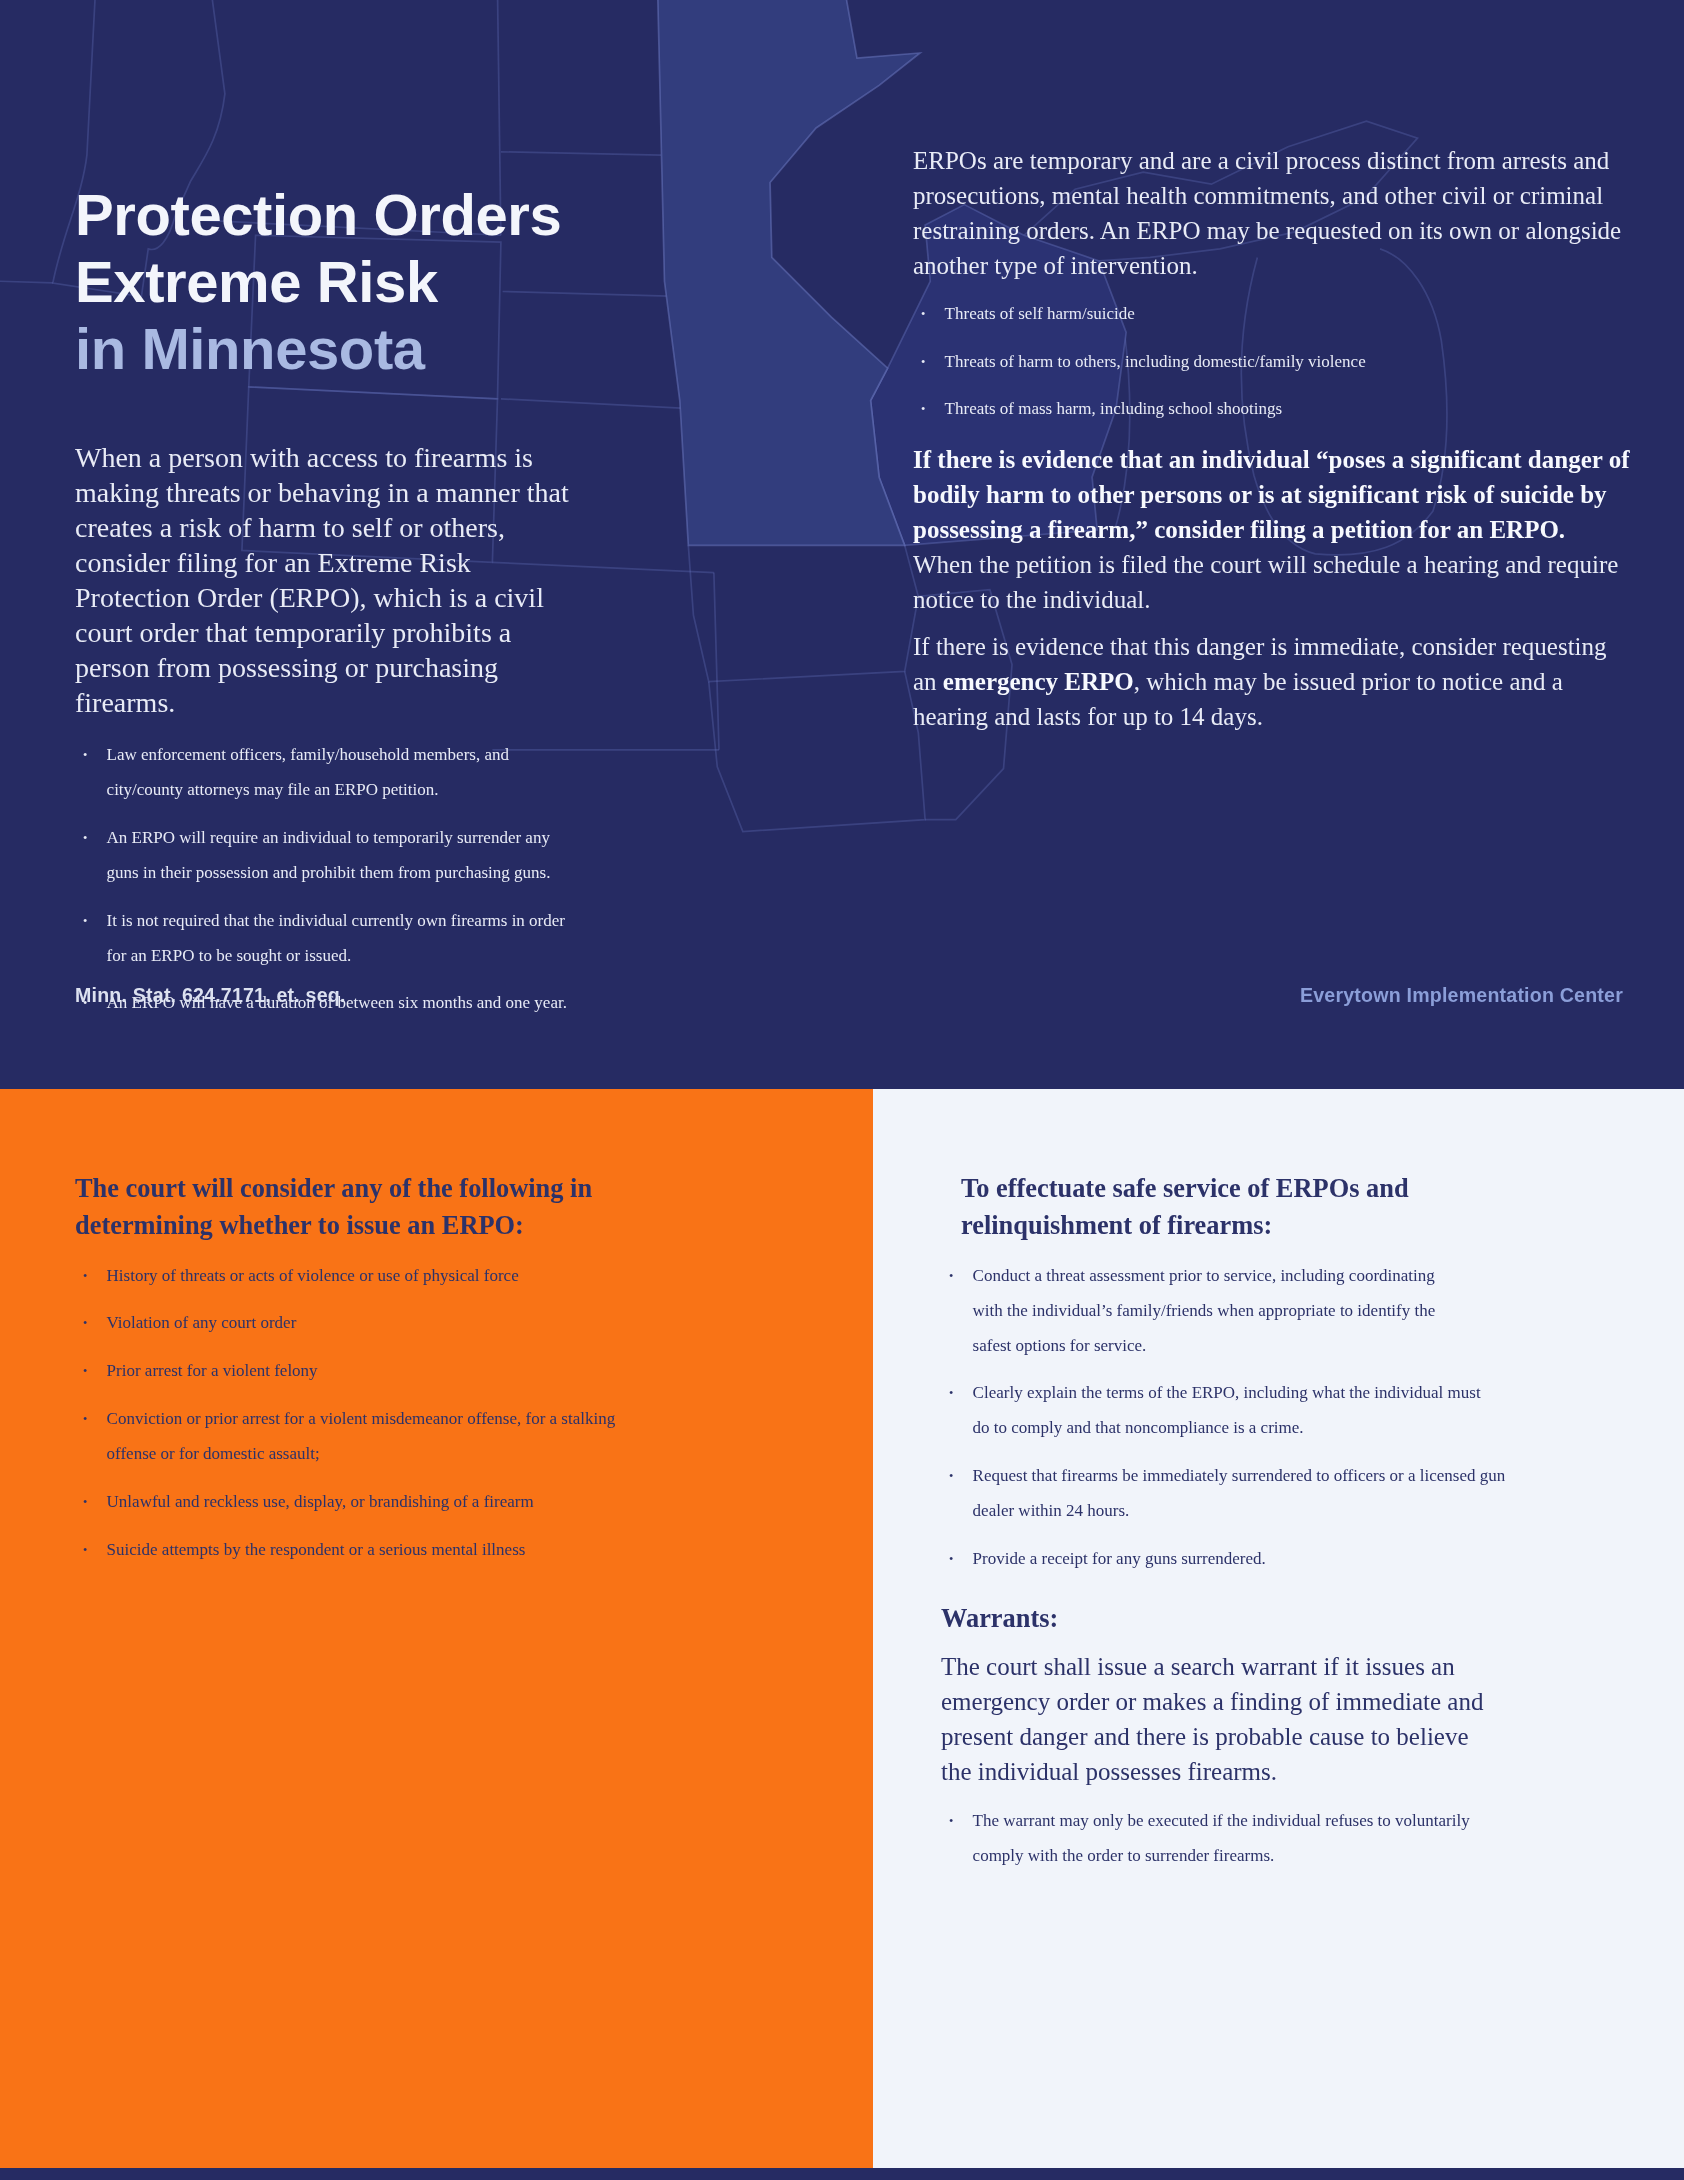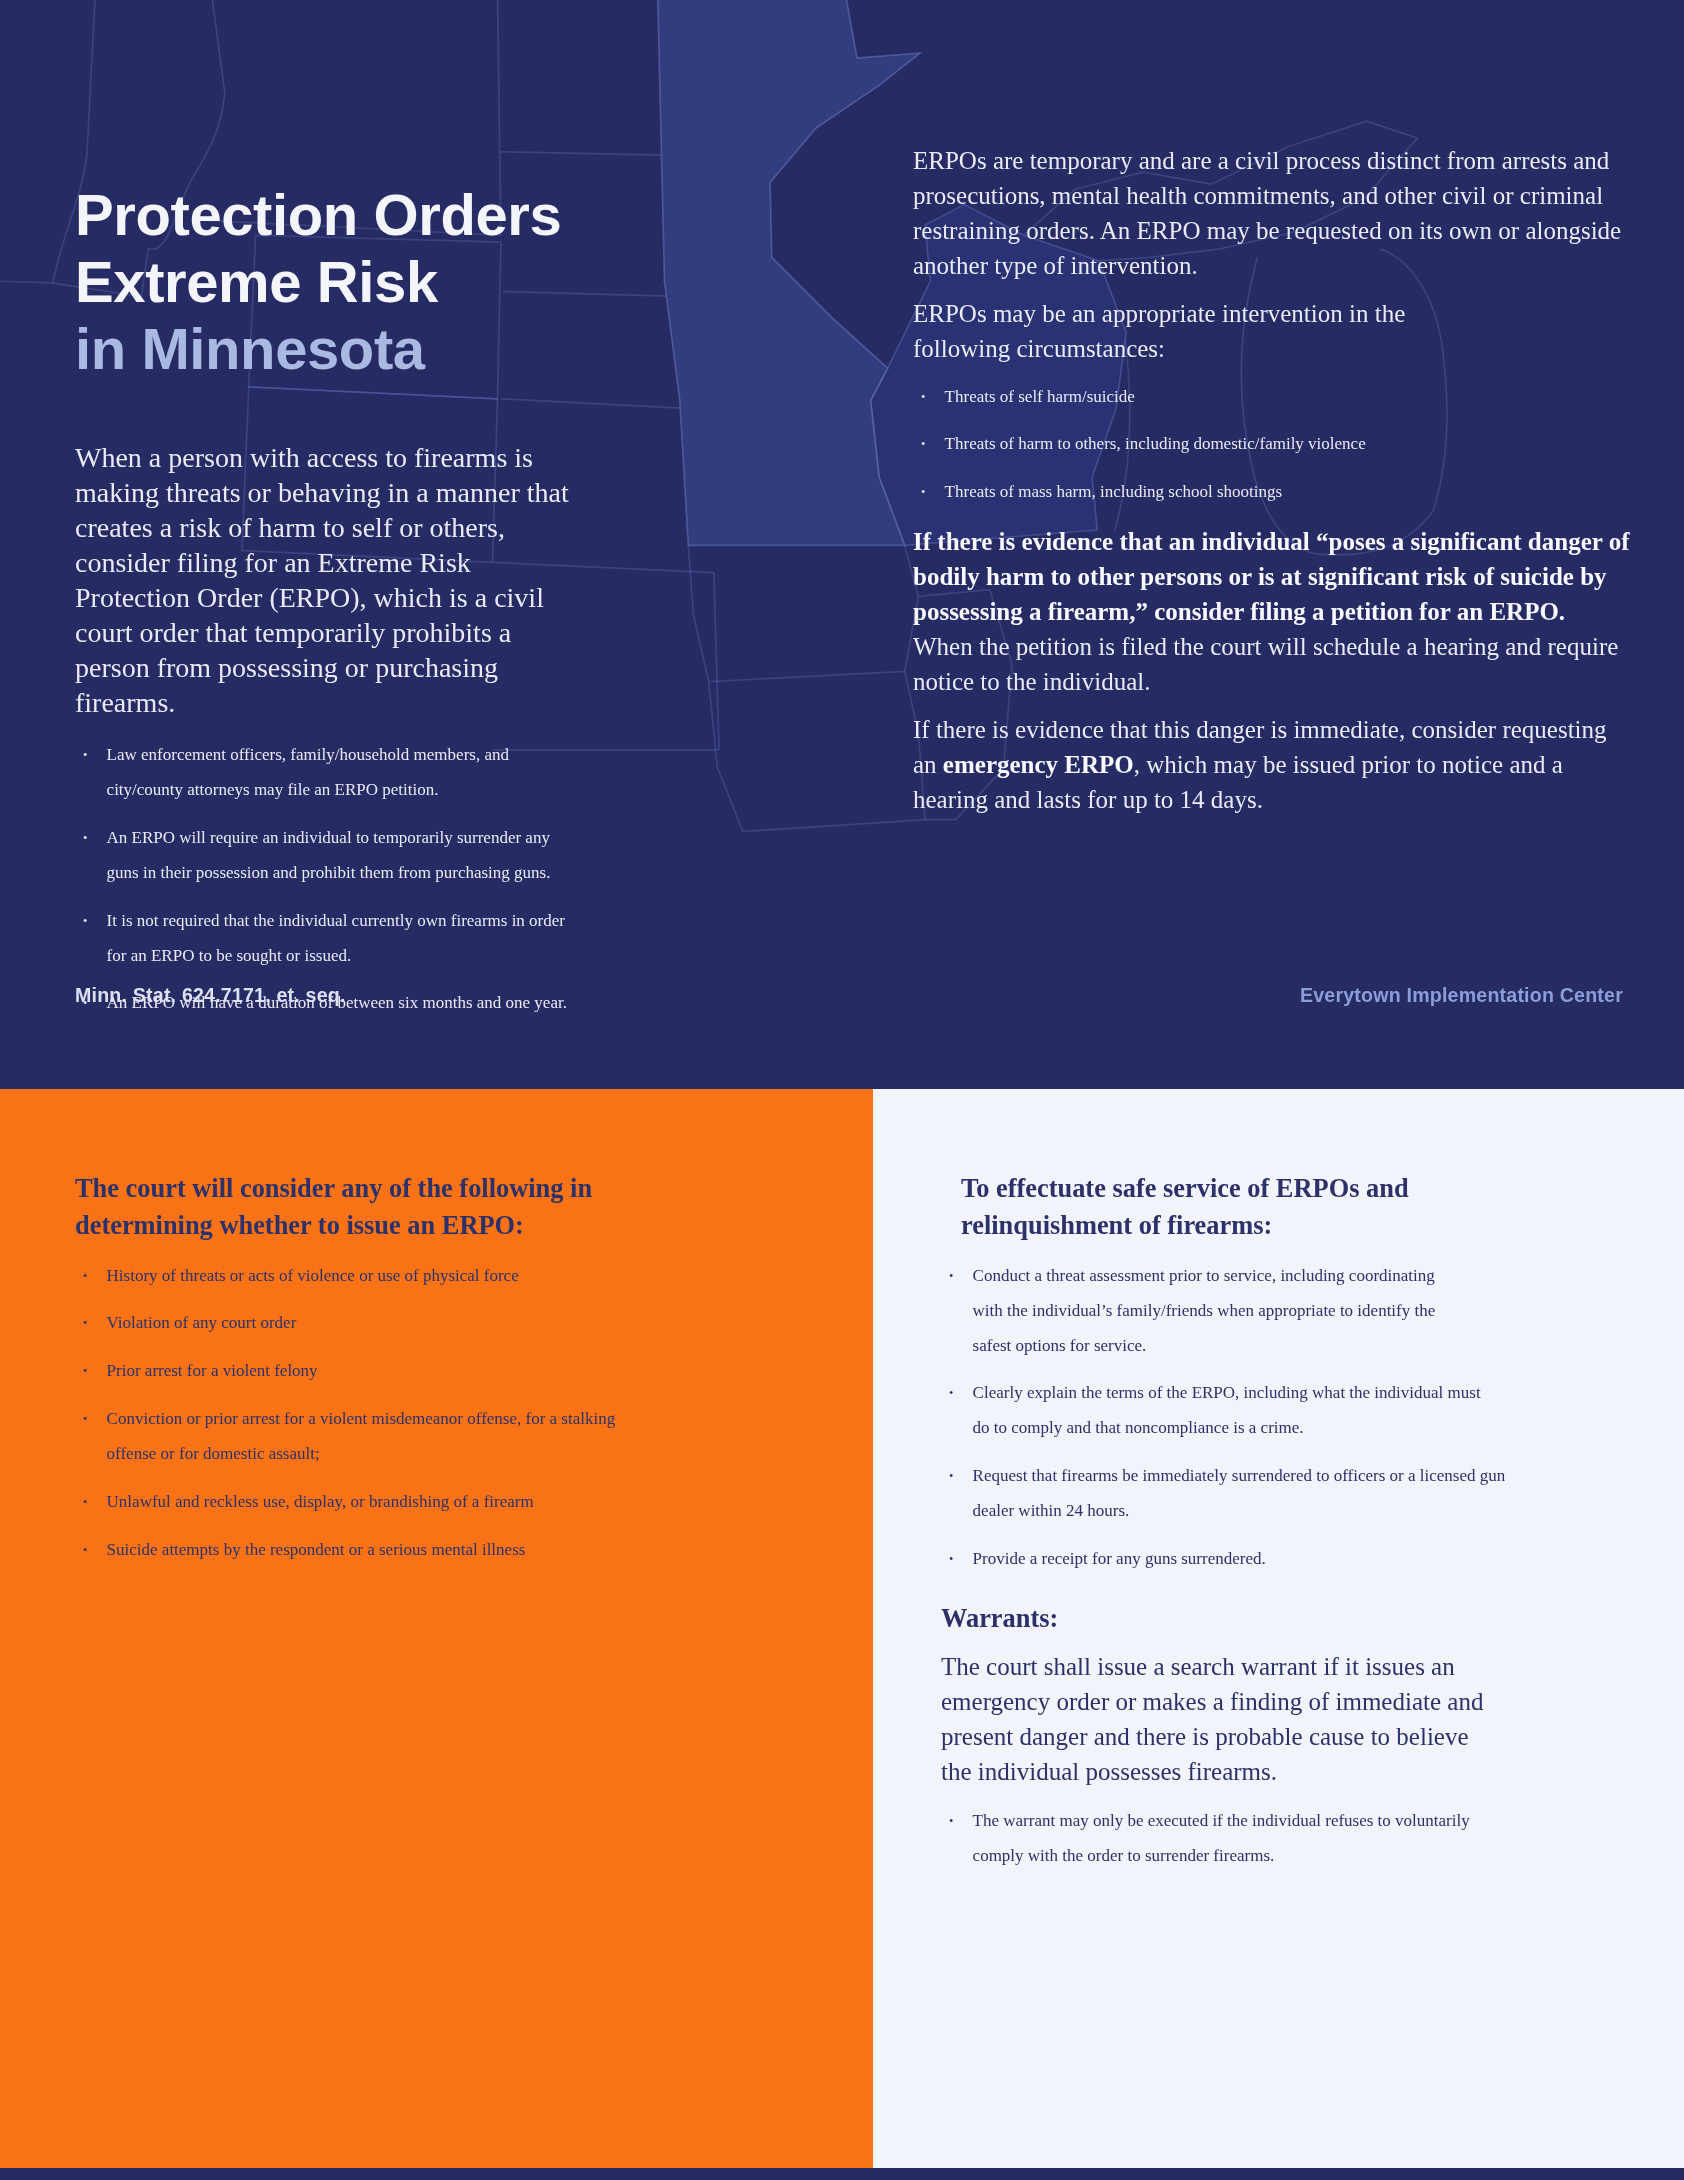--- a/index.html
+++ b/index.html
@@ -107,21 +107,20 @@
           </div>
         <div class="bi">
           <span class="dot">·</span>
           <span class="txt">An ERPO will have a duration of between six months and one year.</span>
           </div>
       </div>
     </div>
 
     <div class="col-right">
       <p>ERPOs are temporary and are a civil process distinct from arrests and prosecutions, mental health commitments, and other civil or criminal restraining orders. An ERPO may be requested on its own or alongside another type of intervention.</p>
-      <p class="narrow">ERPOs may be an appropriate intervention in the following circumstances:</p>
       <div class="blist">
         <div class="bi">
           <span class="dot">·</span>
           <span class="txt">Threats of self harm/suicide</span>
           </div>
         <div class="bi">
           <span class="dot">·</span>
           <span class="txt" style="width:588px">Threats of harm to others, including domestic/family violence</span>
           </div>
         <div class="bi">

